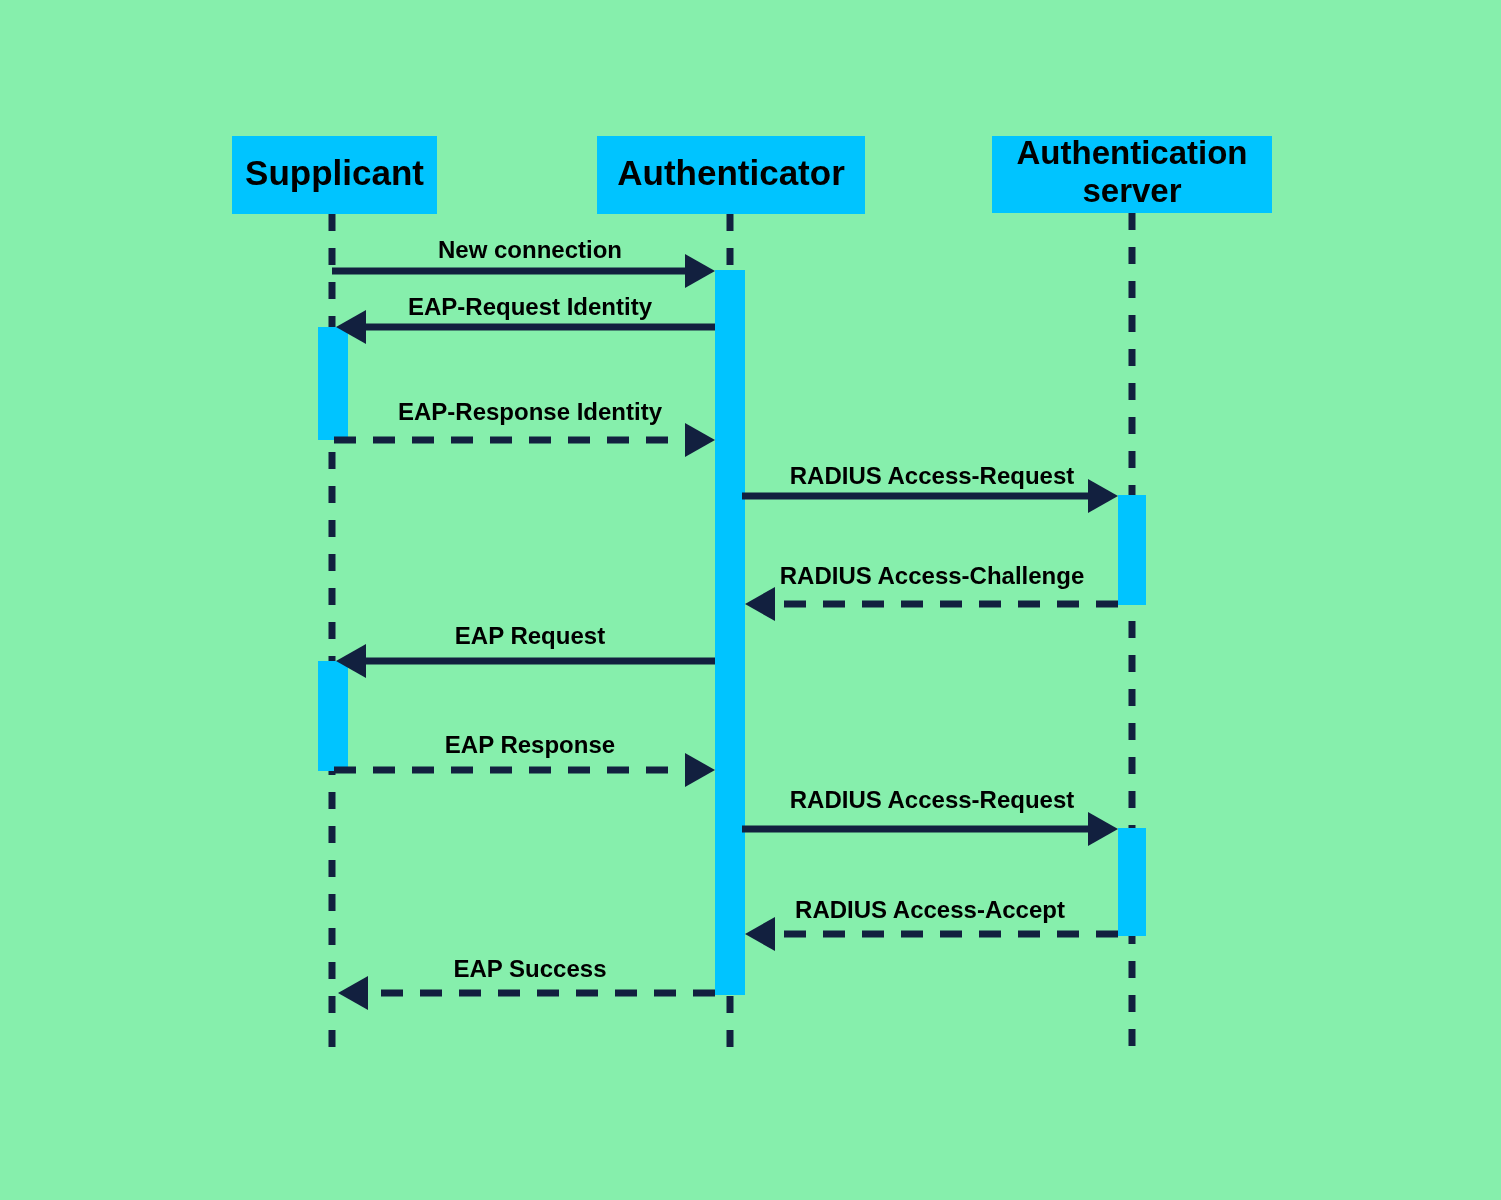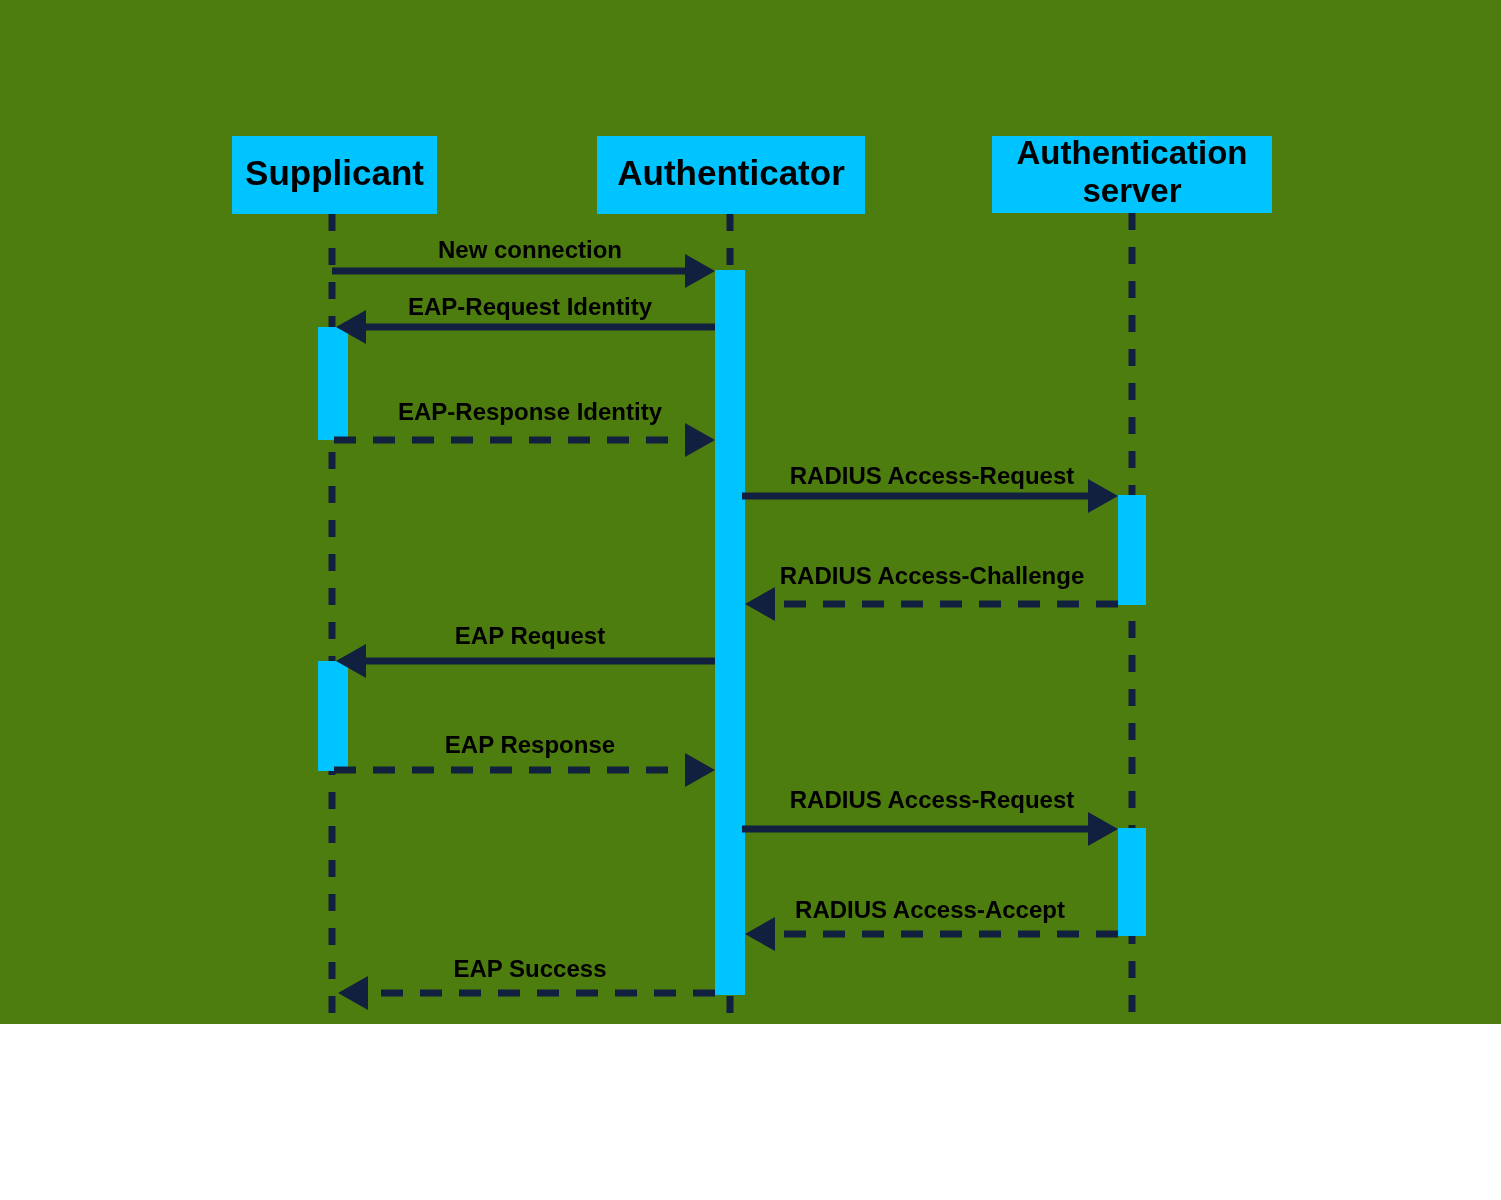--- a/index.html
+++ b/index.html
@@ -7,22 +7,22 @@
     margin: 0;
     padding: 0;
     background: #ffffff;
   }
   body {
     font-family: "Liberation Sans", sans-serif;
   }
   #diagram-root {
     position: relative;
     width: 1501px;
-    height: 1024px;
-    background: #4d7c0f;
+    height: 1200px;
+    background: #86efac;
     overflow: hidden;
   }
   #seq-svg {
     position: absolute;
     top: 0;
     left: 0;
     width: 1501px;
     height: 1200px;
   }
   .participant-box-rect {

